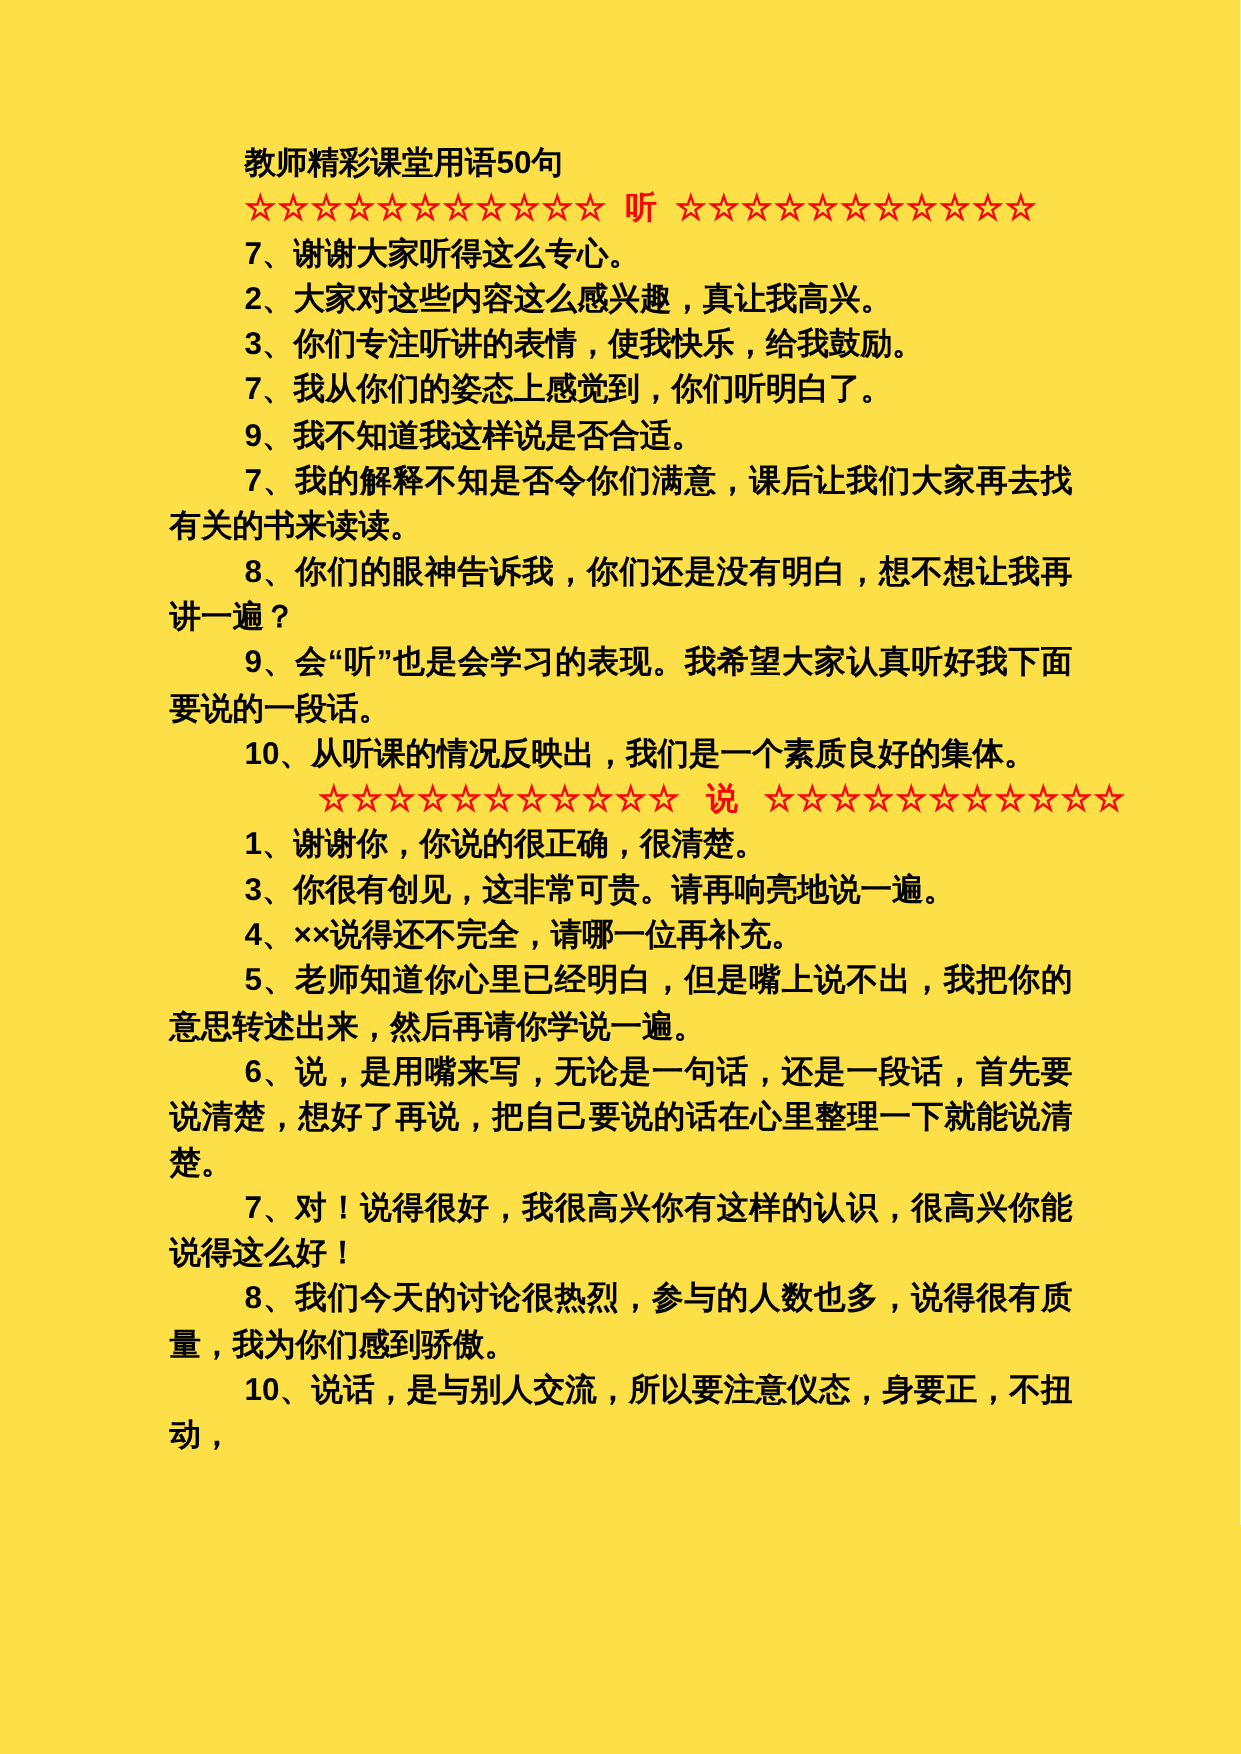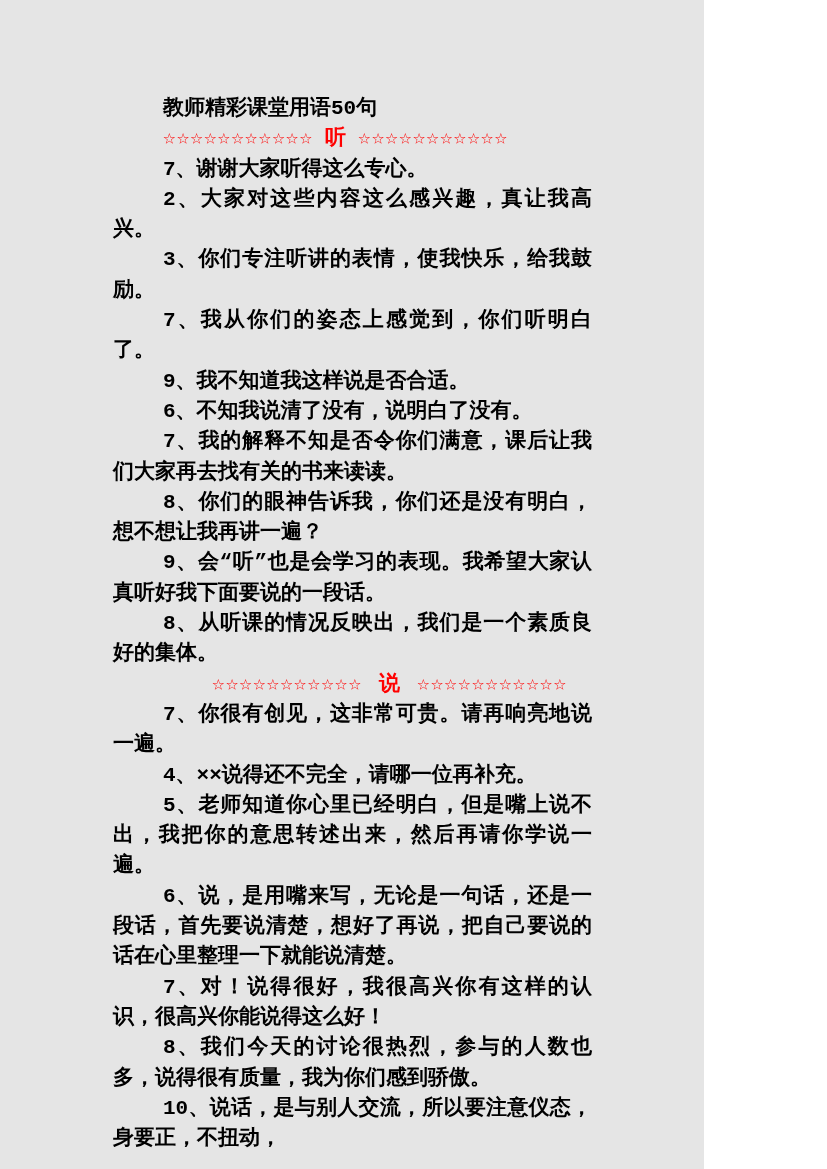--- a/index.html
+++ b/index.html
@@ -2,27 +2,27 @@
 <html lang="zh"><head>
 <meta charset="utf-8">
 <style>
   html, body {
     margin: 0;
     padding: 0;
     background: #ffffff;
   }
   .page {
     position: relative;
-    width: 704px;
+    width: 827px;
     height: 1169px;
     box-sizing: border-box;
-    background: #e5e5e5;
+    background: #fde047;
     padding: 94px 112px 0 113px;
     overflow: hidden;
-    font-family: Liberation Mono, monospace;
+    font-family: Liberation Sans, sans-serif;
     color: #000000;
   }
   .page p {
     margin: 0;
     font-size: 21px;
     line-height: 30.3px;
     font-weight: 700;
     text-align: justify;
     text-indent: 50px;
     color: #000000;
@@ -51,29 +51,29 @@
 
   <p class="title">教师精彩课堂用语50句</p>
 
   <p class="star-header sec1"><span class="stars">☆☆☆☆☆☆☆☆☆☆☆</span><span class="hdr-label">听</span><span class="stars">☆☆☆☆☆☆☆☆☆☆☆</span></p>
 
   <p class="item">7、谢谢大家听得这么专心。</p>
   <p class="item">2、大家对这些内容这么感兴趣，真让我高兴。</p>
   <p class="item">3、你们专注听讲的表情，使我快乐，给我鼓励。</p>
   <p class="item">7、我从你们的姿态上感觉到，你们听明白了。</p>
   <p class="item">9、我不知道我这样说是否合适。</p>
-  <p class="item">6、不知我说清了没有，说明白了没有。</p>
   <p class="item">7、我的解释不知是否令你们满意，课后让我们大家再去找有关的书来读读。</p>
   <p class="item">8、你们的眼神告诉我，你们还是没有明白，想不想让我再讲一遍？</p>
   <p class="item">9、会“听”也是会学习的表现。我希望大家认真听好我下面要说的一段话。</p>
-  <p class="item">8、从听课的情况反映出，我们是一个素质良好的集体。</p>
+  <p class="item">10、从听课的情况反映出，我们是一个素质良好的集体。</p>
 
   <p class="star-header sec2"><span class="stars">☆☆☆☆☆☆☆☆☆☆☆</span><span class="hdr-label">说</span><span class="stars">☆☆☆☆☆☆☆☆☆☆☆</span></p>
 
-  <p class="item">7、你很有创见，这非常可贵。请再响亮地说一遍。</p>
+  <p class="item">1、谢谢你，你说的很正确，很清楚。</p>
+  <p class="item">3、你很有创见，这非常可贵。请再响亮地说一遍。</p>
   <p class="item">4、××说得还不完全，请哪一位再补充。</p>
   <p class="item">5、老师知道你心里已经明白，但是嘴上说不出，我把你的意思转述出来，然后再请你学说一遍。</p>
   <p class="item">6、说，是用嘴来写，无论是一句话，还是一段话，首先要说清楚，想好了再说，把自己要说的话在心里整理一下就能说清楚。</p>
   <p class="item">7、对！说得很好，我很高兴你有这样的认识，很高兴你能说得这么好！</p>
   <p class="item">8、我们今天的讨论很热烈，参与的人数也多，说得很有质量，我为你们感到骄傲。</p>
   <p class="item">10、说话，是与别人交流，所以要注意仪态，身要正，不扭动，</p>
 
 </div>
 
 </body></html>

